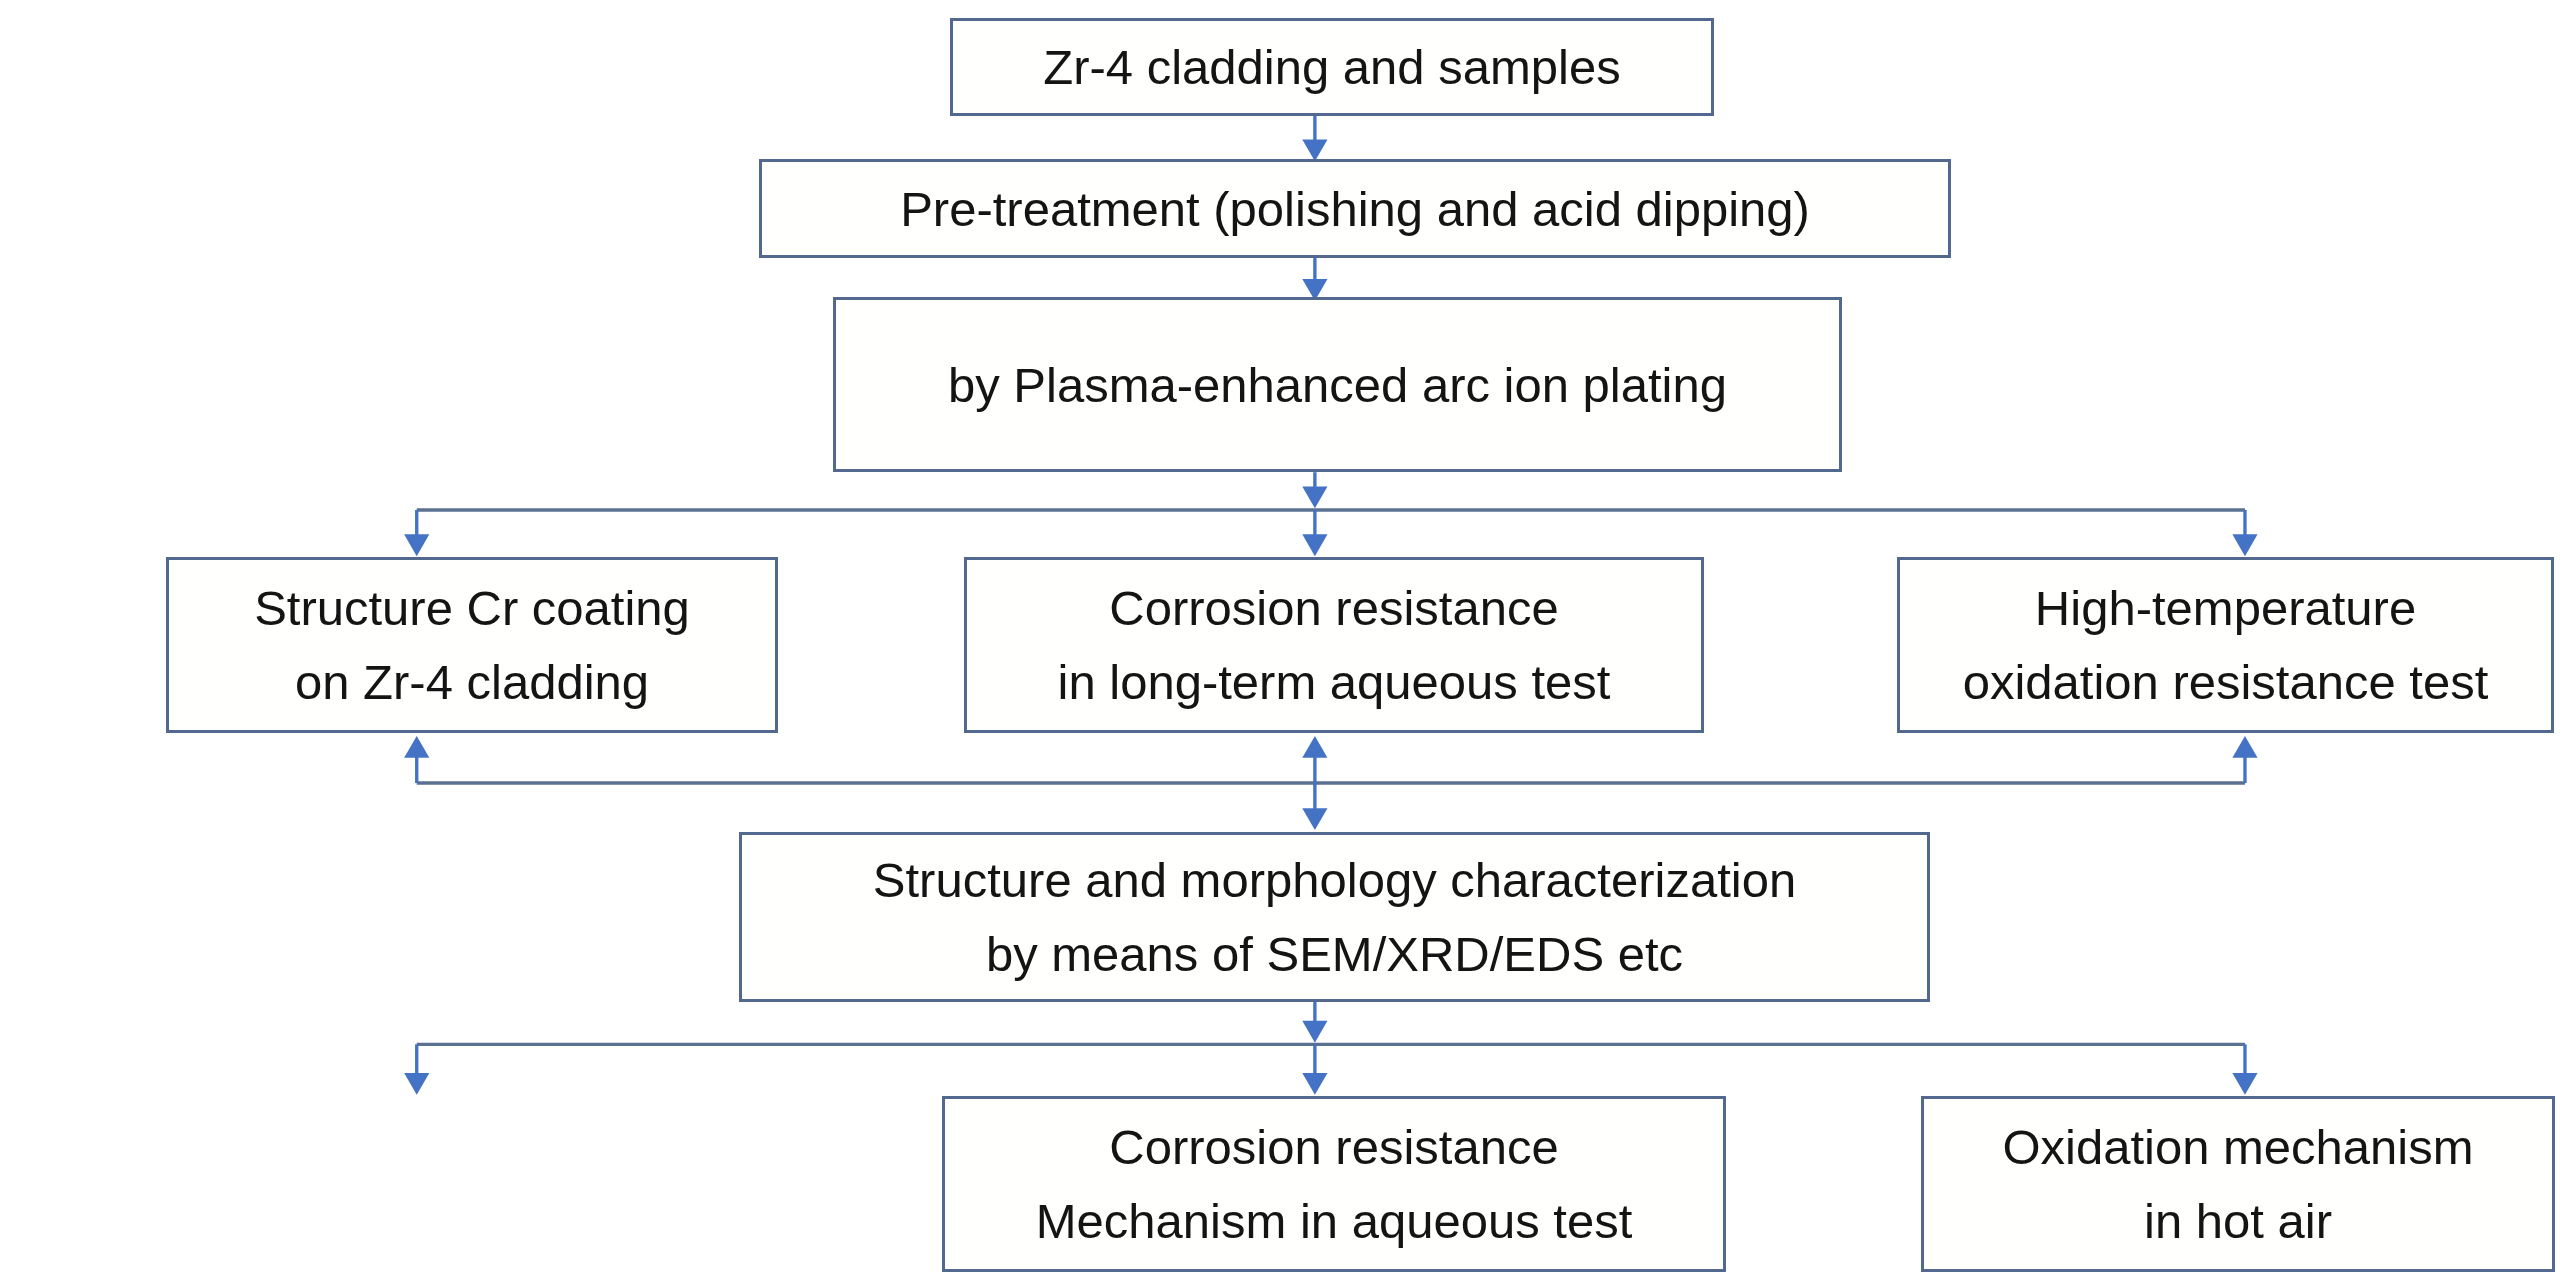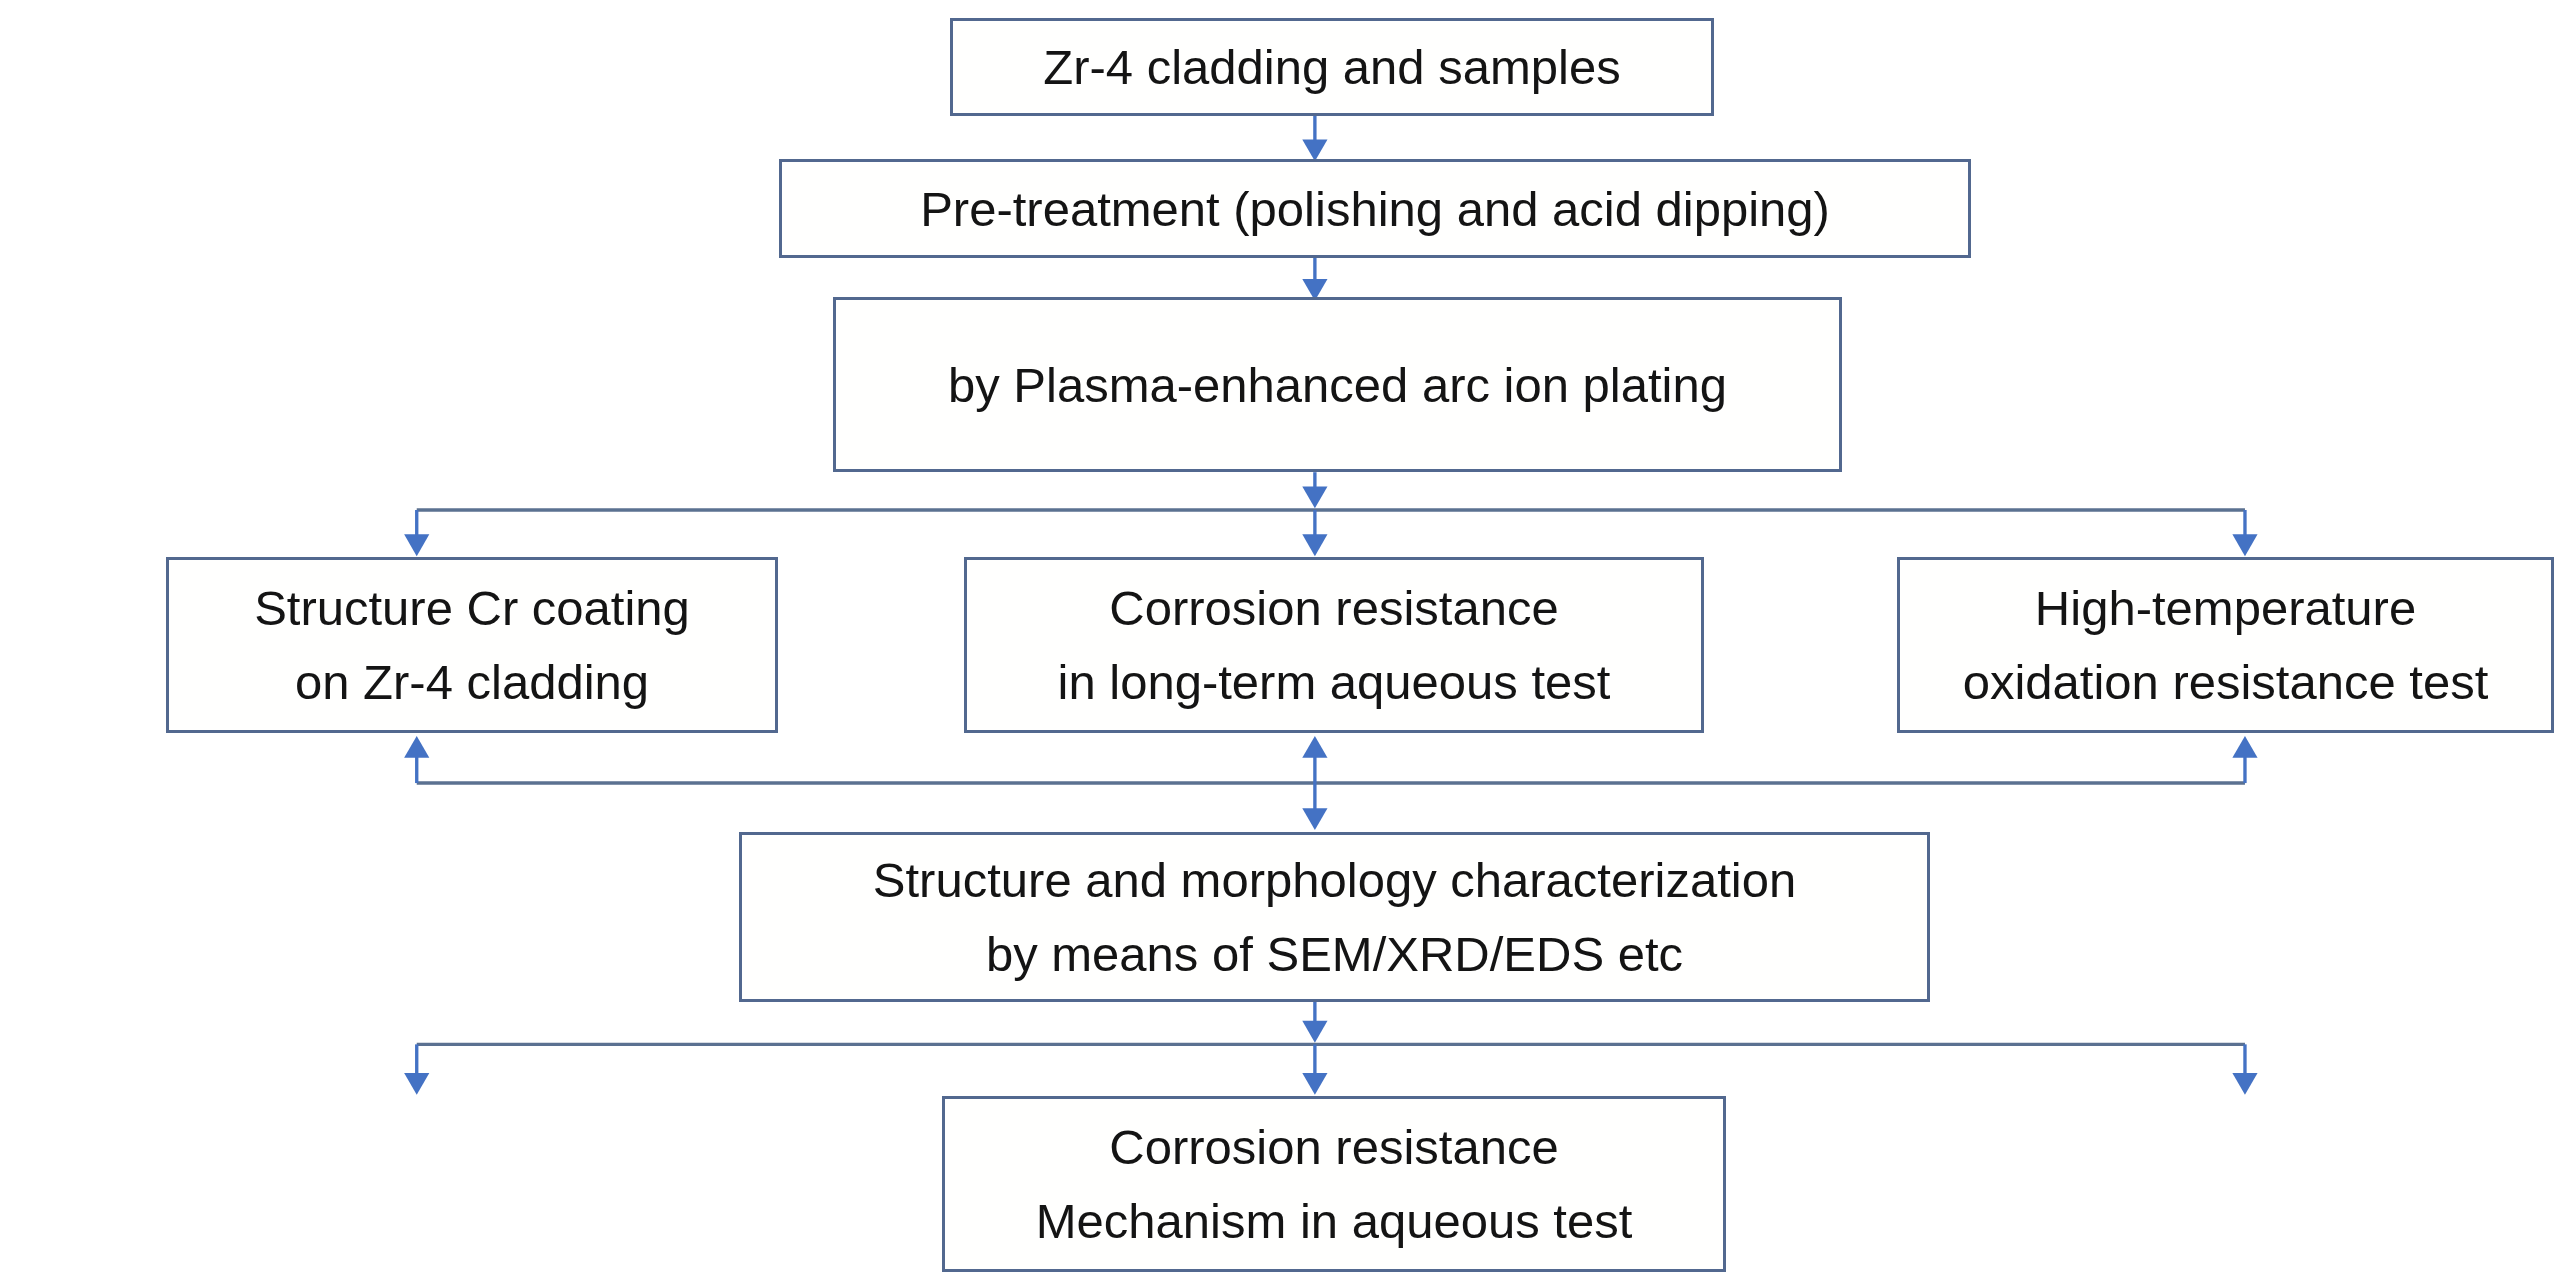--- a/index.html
+++ b/index.html
@@ -34,21 +34,21 @@
     text-align:center;
     color:var(--text);
     font-size:49px;
     line-height:74px;
     white-space:nowrap;
     z-index:2;
   }
   .box span{display:block;}
   
   .b-samples        {left:950px;top:17.6px;  width:764px; height:98px;}
-  .b-pretreat       {left:779px; top:159px; width:1192px;height:99px;}
+  .b-pretreat       {left:759px; top:159px; width:1192px;height:99px;}
   .b-deposition     {left:833px; top:297px; width:1009px;height:175px;}
   .b-depcoat        {left:166px; top:557px; width:612px; height:176px;}
   .b-corrtest       {left:964px;top:557px; width:740px; height:176px;}
   .b-oxtest         {left:1897px;top:557px; width:657px; height:176px;}
   .b-character      {left:739px; top:832px; width:1191px;height:170px;}
   .b-growth         {left:17px;  top:1096px;width:800px; height:176px;}
   .b-corrmech       {left:942px;top:1096px;width:784px; height:176px;}
   .b-oxmech         {left:1921px;top:1096px;width:634px; height:176px;}
 </style>
 </head>
@@ -156,15 +156,19 @@
     <span>Structure and morphology characterization</span>
     <span>by means of SEM/XRD/EDS etc</span>
   </div>
 
 
   <div class="box b-corrmech">
     <span>Corrosion resistance</span>
     <span>Mechanism in aqueous test</span>
   </div>
 
+  <div class="box b-oxmech">
+    <span>Oxidation mechanism</span>
+    <span>in hot air</span>
+  </div>
 
 </div>
 
 
 </body></html>

